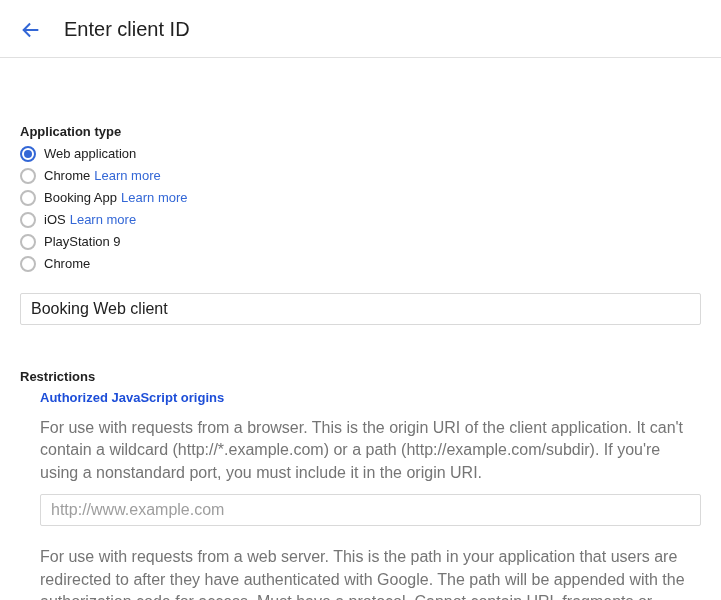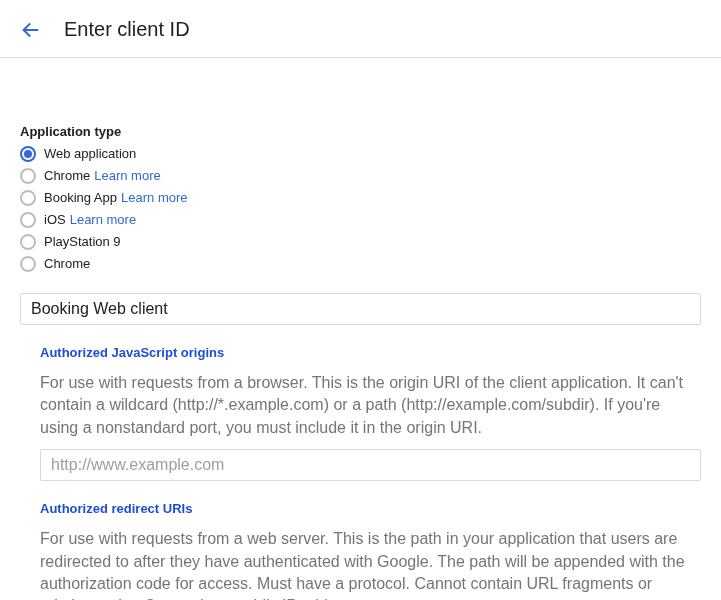--- a/index.html
+++ b/index.html
@@ -167,27 +167,27 @@
       <span class="radio-circle"></span>
       <span>Chrome</span>
     </div>
   </div>
 
   <div class="field-block">
     <input class="text-input" type="text" value="Booking Web client" style="">
   </div>
 
   <div class="field-block" style="margin-bottom:0">
+    <div class="section-label">Restrictions</div>
 
     <div class="sub-section">
       <div class="sub-label">Authorized JavaScript origins</div>
       <div class="sub-desc">For use with requests from a browser. This is the origin URI of the client application. It can't contain a wildcard (http://*.example.com) or a path (http://example.com/subdir). If you're using a nonstandard port, you must include it in the origin URI.</div>
       <input class="text-input" type="text" placeholder="http://www.example.com" style="">
     </div>
 
     <div class="sub-section">
-      <div class="sub-label">Authorized redirect URIs</div>
       <div class="sub-desc">For use with requests from a web server. This is the path in your application that users are redirected to after they have authenticated with Google. The path will be appended with the authorization code for access. Must have a protocol. Cannot contain URL fragments or relative paths. Cannot be a public IP address.</div>
       <input class="text-input" type="text" placeholder="http://www.example.com/oauth2callback" style="">
     </div>
   </div>
 
 </div>
 
 </body></html>

